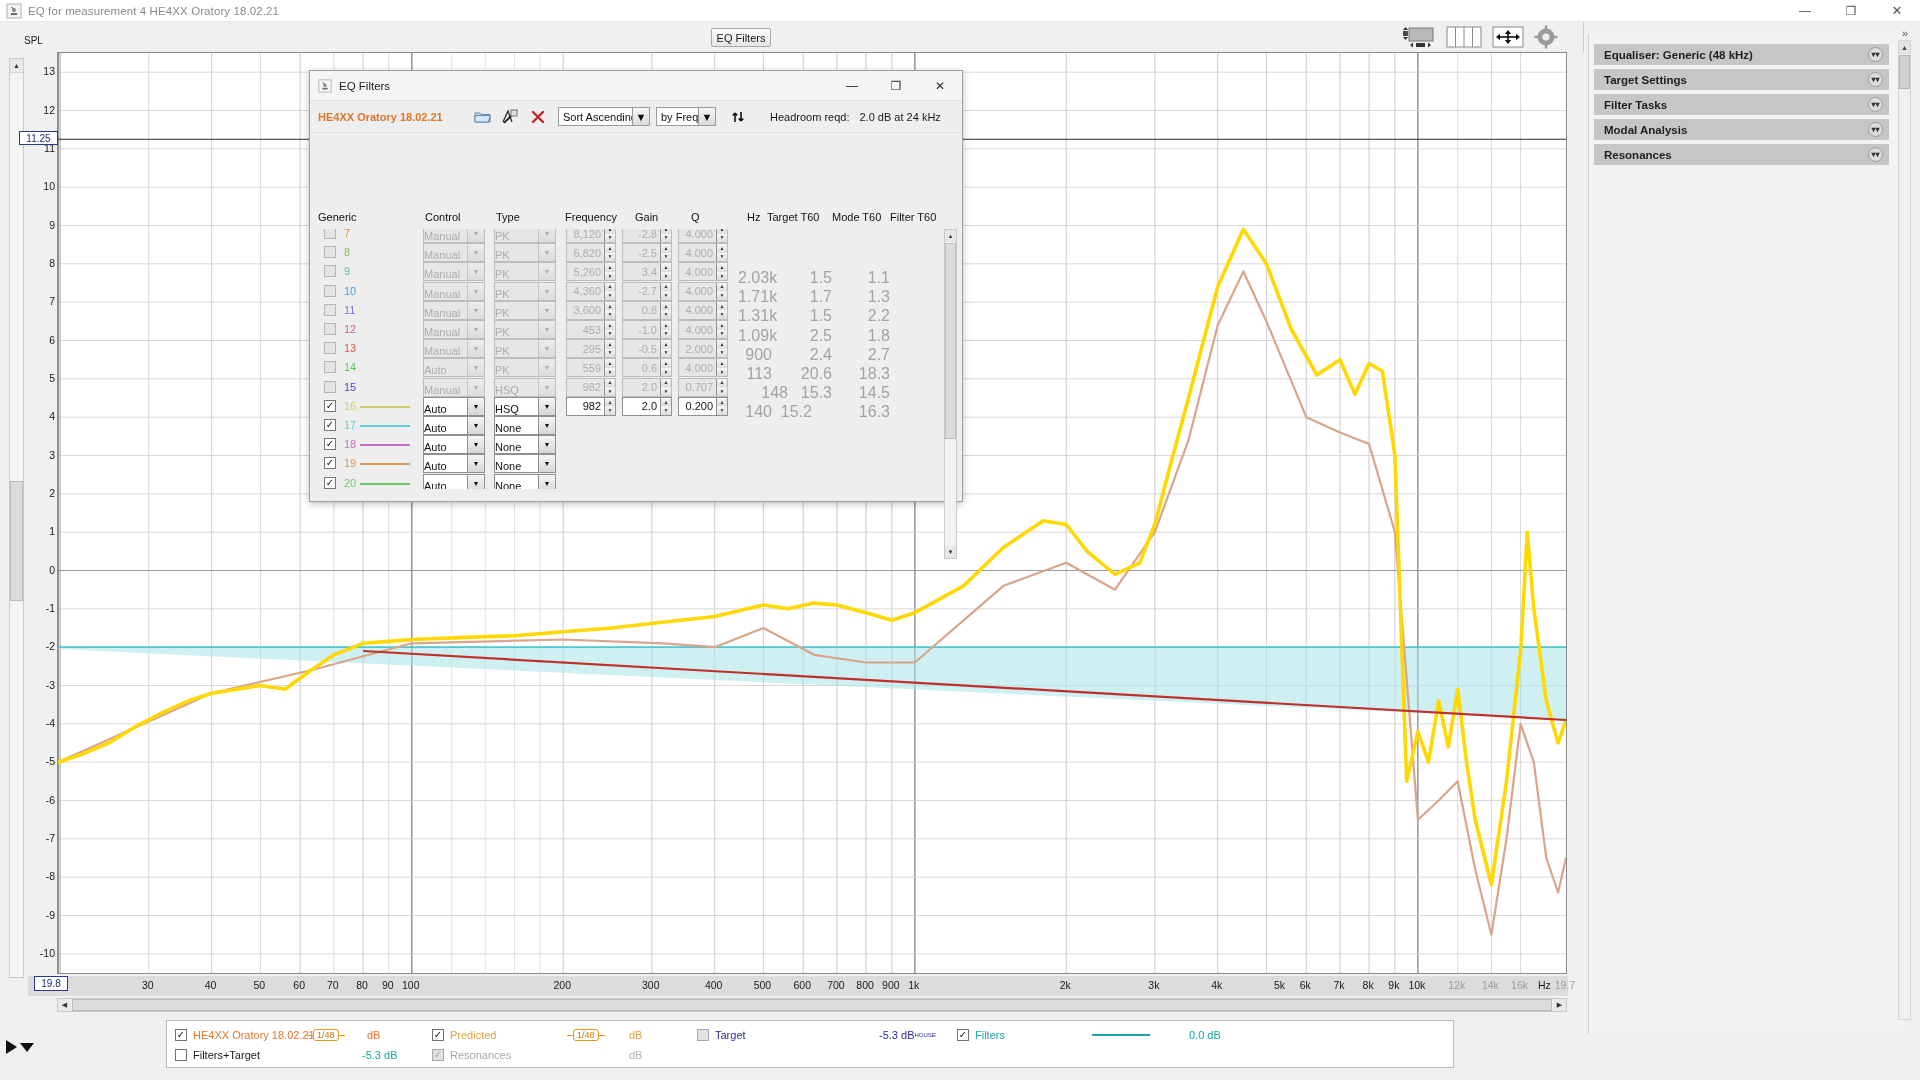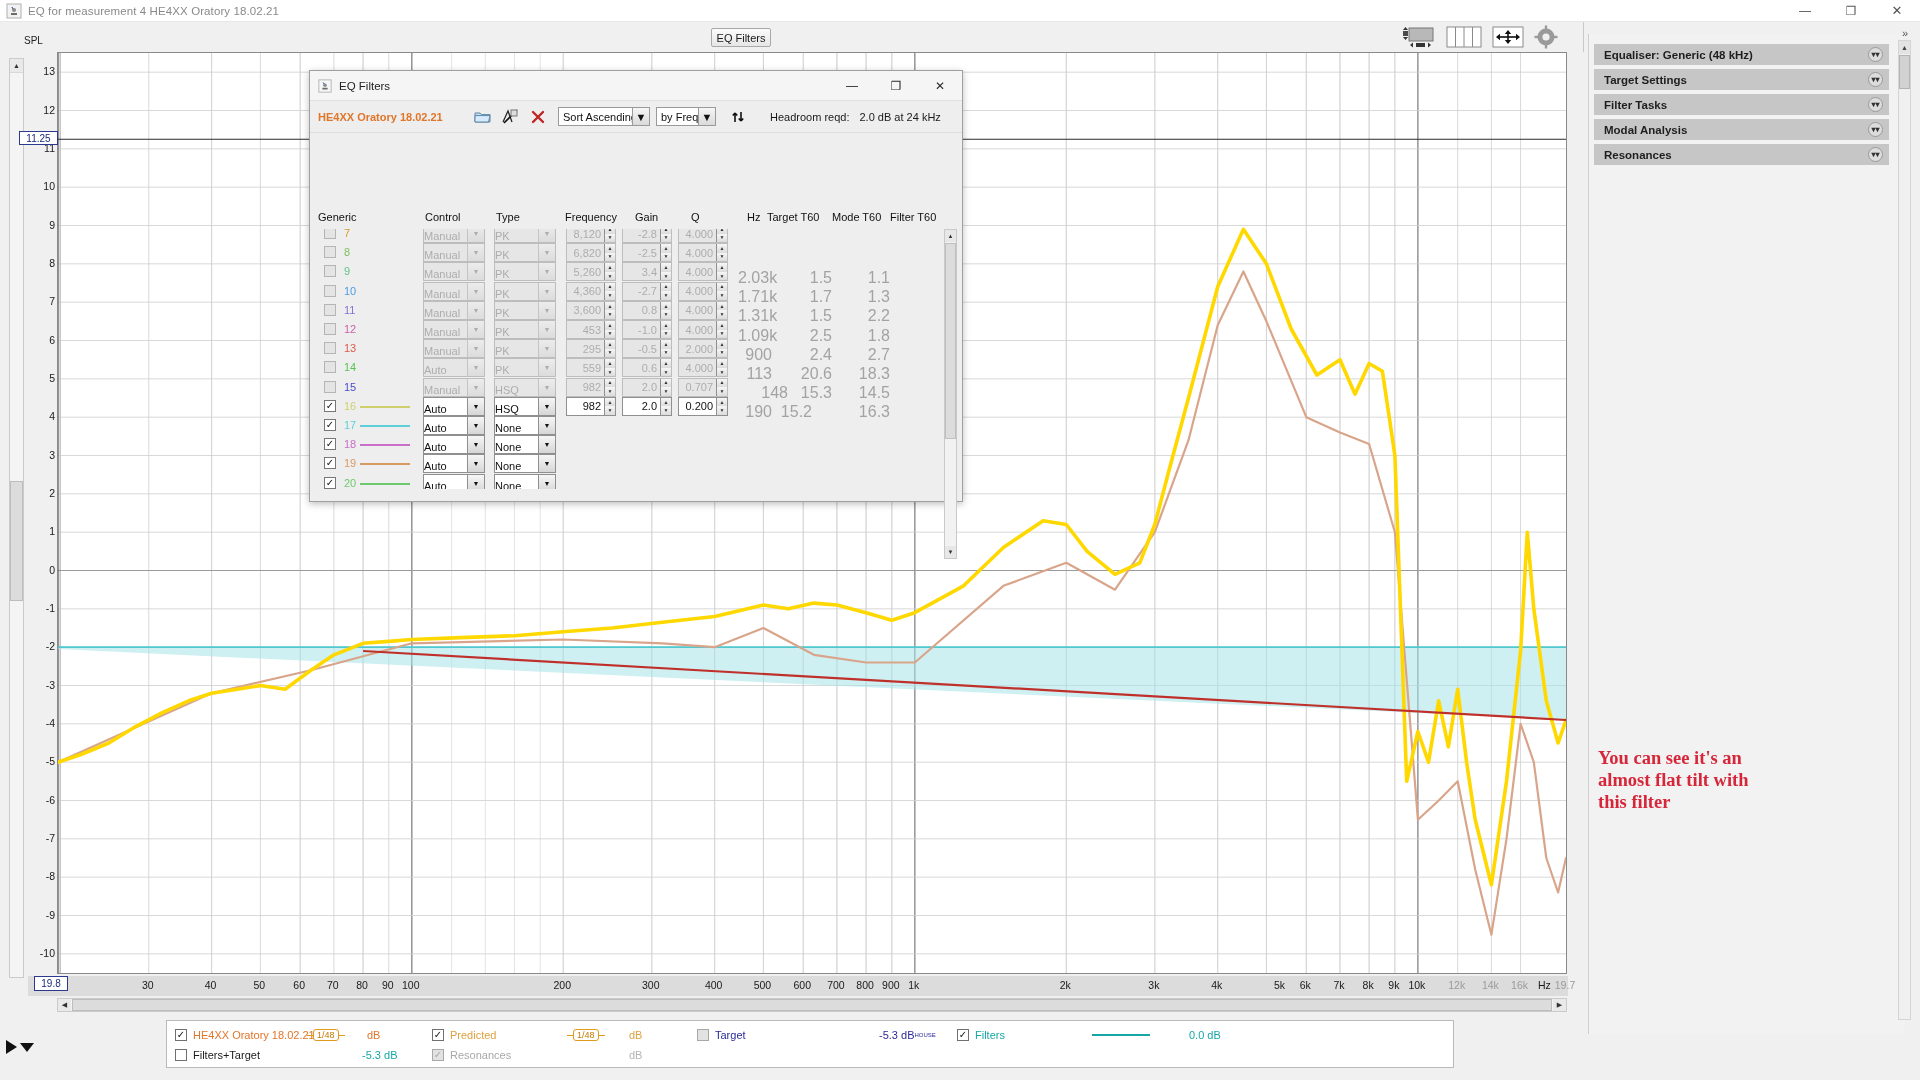--- a/index.html
+++ b/index.html
@@ -475,21 +475,20 @@
     </div>
   <div class="xcursor">19.8</div>
   <div style="position:absolute;left:1538px;top:979px;font-size:10.5px;color:#1a1a1a;">Hz</div>
 
   <div class="hscroll">
     <div class="arrow" style="left:0;">◀</div>
     <div class="thumb"></div>
     <div class="arrow" style="right:0;">▶</div>
   </div>
 
-  <div class="annot">You can see it's an almost flat tilt with this filter</div>
 
   <div class="legend">
 
     <div class="lg-row" style="left:8px; top:4px;">
       <span class="cbx">✓</span>
       <span class="lg-txt" style="color:#E0762A;">HE4XX Oratory 18.02.21</span>
     </div>
     <div class="lg-row" style="left:140px; top:4px;">
       <span class="oct-line"></span>
         <span class="oct-badge">1/48</span>
@@ -897,21 +896,21 @@
               <div>▼</div>
             </span>
           </span>
           <span class="spin dis" style="left: 360px; width: 50px; top: 0px;">
             <span>4.000</span>
             <span class="btns">
               <div>▲</div>
               <div>▼</div>
             </span>
           </span>
-          <span class="rstat" style="left: 420px; width: 34px; top: 4px;">190</span>
+          <span class="rstat" style="left: 420px; width: 34px; top: 4px;">140</span>
           <span class="rstat" style="left: 460px; width: 34px; top: 4px;">15.2</span>
           <span class="rstat" style="left: 538px; width: 34px; top: 4px;">16.3</span>
         </div>
         <div class="row" style="top: 148.6px;">
           <span class="rcbx dis" style="top: 3px;"></span>
           <span class="rnum" style="color: rgb(74, 74, 208); top: 3px;">15</span>
           <span class="sel dis" style="left: 105px; width: 62px; top: 0px;">
             <span>Manual</span>
             <span class="ab" style="font-size: 7px;">▼</span>
           </span>

